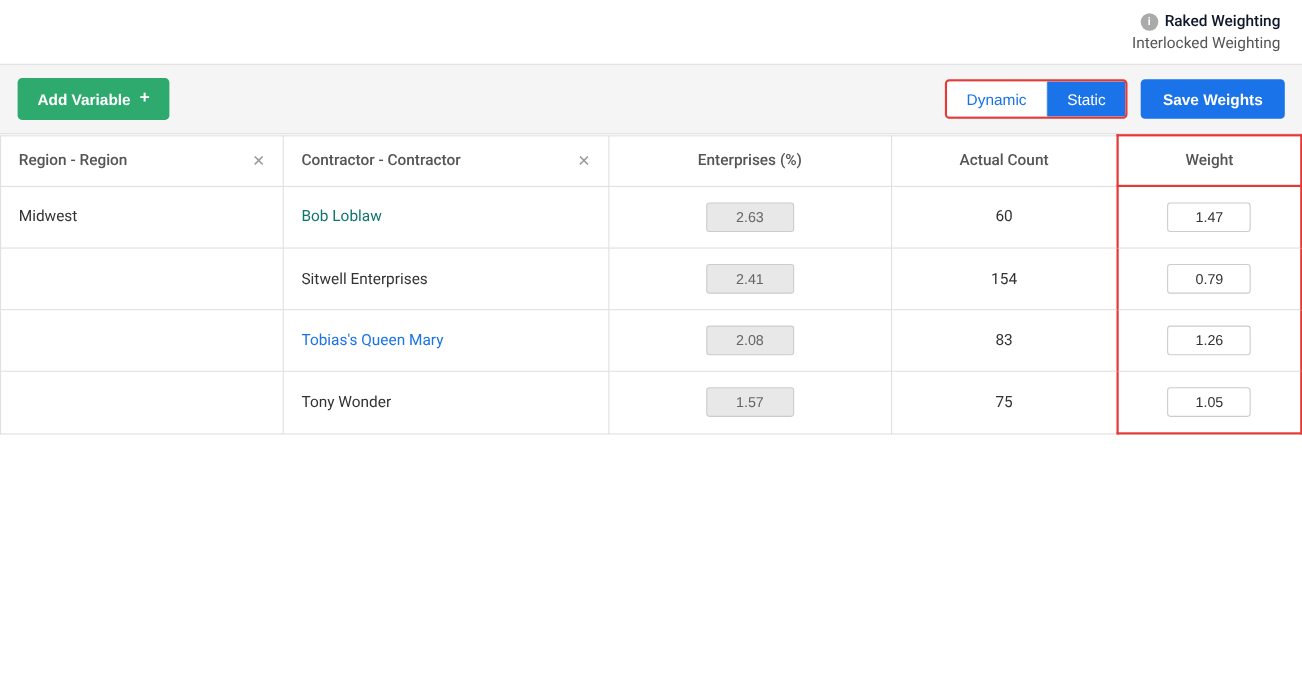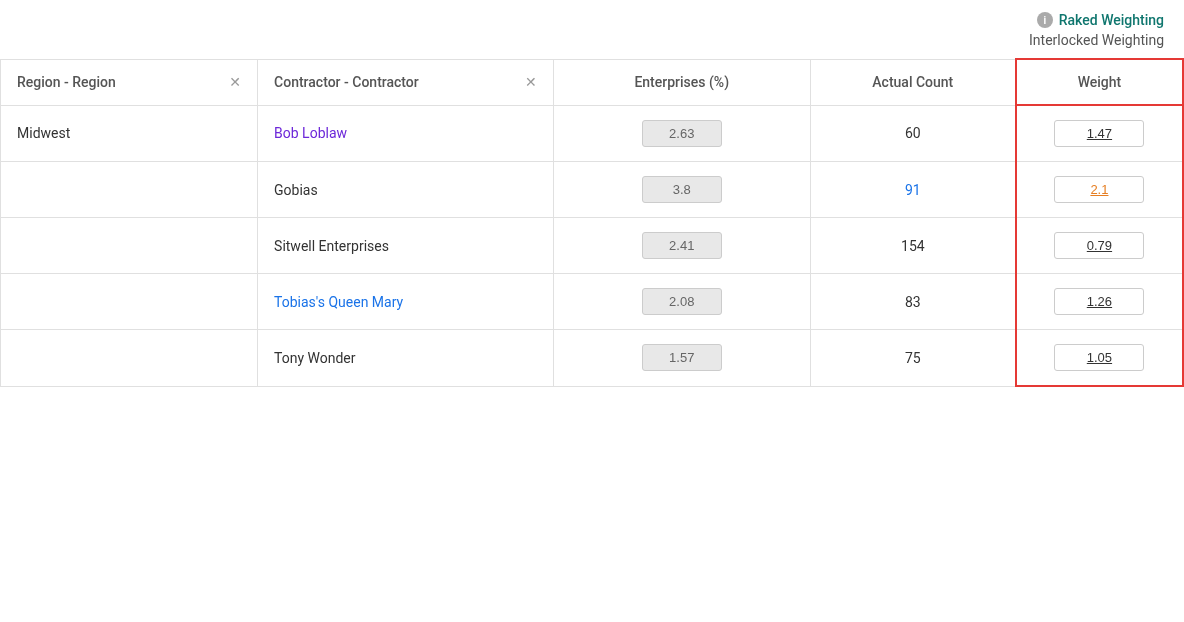--- a/index.html
+++ b/index.html
@@ -18,21 +18,21 @@
     }
 
     .menu-item {
       display: flex;
       align-items: center;
       gap: 6px;
       margin-bottom: 4px;
     }
 
     .menu-item-active {
-      color: #0f766e;
+      color: #0f172a;
       font-weight: 500;
     }
 
     .menu-item-inactive {
       color: #555;
     }
 
     .info-icon {
       width: 16px;
       height: 16px;
@@ -191,23 +191,22 @@
       width: 80px;
       color: #666;
       font-size: 13px;
     }
 
     .weight-input {
       border: 1px solid #ccc;
       border-radius: 3px;
       padding: 5px 10px;
       text-align: center;
-      width: 90px;
+      width: 76px;
       font-size: 13px;
-      text-decoration: underline;
     }
 
     .weight-input.orange {
       color: #e67e22;
     }
 
     .weight-input.normal {
       color: #333;
     }
 
@@ -252,20 +251,33 @@
   <div class="top-right-menu">
     <div class="menu-item">
       <span class="info-icon">i</span>
       <span class="menu-item-active">Raked Weighting</span>
     </div>
     <div class="menu-item">
       <span class="menu-item-inactive">Interlocked Weighting</span>
     </div>
   </div>
 
+  <div class="toolbar">
+    <button class="add-variable-btn">
+      <span>Add Variable</span>
+      <span class="plus">+</span>
+    </button>
+    <div class="toolbar-right">
+      <div class="toggle-group">
+        <button class="toggle-btn">Dynamic</button>
+        <button class="toggle-btn active">Static</button>
+      </div>
+      <button class="save-weights-btn">Save Weights</button>
+    </div>
+  </div>
 
   <div>
     <table class="table-container">
       <thead>
         <tr>
           <th class="col-region">
             <div class="header-with-close">
               <span>Region - Region</span>
               <span class="close-icon">✕</span>
             </div>
@@ -283,31 +295,24 @@
             <span>Actual Count</span>
           </th>
           <th class="col-weight weight-column-header">
             <span>Weight</span>
           </th>
         </tr>
       </thead>
       <tbody id="table-body">
       <tr>
             <td class="col-region region-cell">Midwest</td>
-            <td class="col-contractor"><span style="color: #6d28d9;">Bob Loblaw</span></td>
+            <td class="col-contractor"><span style="color: #0f766e;">Bob Loblaw</span></td>
             <td class="col-distribution" style="text-align: center;"><input type="text" class="distribution-input" readonly="" value="2.63" style=""></td>
             <td class="col-actual-count" style="text-align: center;"><span style="color: rgb(51, 51, 51);">60</span></td>
             <td class="col-weight weight-cell" style="text-align: center;"><input type="text" class="weight-input normal" value="1.47" style=""></td>
-          </tr>
-          <tr>
-            <td class="col-region region-cell"></td>
-            <td class="col-contractor"><span style="color: rgb(51, 51, 51);">Gobias</span></td>
-            <td class="col-distribution" style="text-align: center;"><input type="text" class="distribution-input" readonly="" value="3.8" style=""></td>
-            <td class="col-actual-count" style="text-align: center;"><span style="color: rgb(26, 115, 232);">91</span></td>
-            <td class="col-weight weight-cell" style="text-align: center;"><input type="text" class="weight-input orange" value="2.1" style=""></td>
           </tr>
           <tr>
             <td class="col-region region-cell"></td>
             <td class="col-contractor"><span style="color: rgb(51, 51, 51);">Sitwell Enterprises</span></td>
             <td class="col-distribution" style="text-align: center;"><input type="text" class="distribution-input" readonly="" value="2.41" style=""></td>
             <td class="col-actual-count" style="text-align: center;"><span style="color: rgb(51, 51, 51);">154</span></td>
             <td class="col-weight weight-cell" style="text-align: center; margin-left: 44px;"><input type="text" class="weight-input normal" value="0.79" style=""></td>
           </tr>
           <tr>
             <td class="col-region region-cell"></td>

